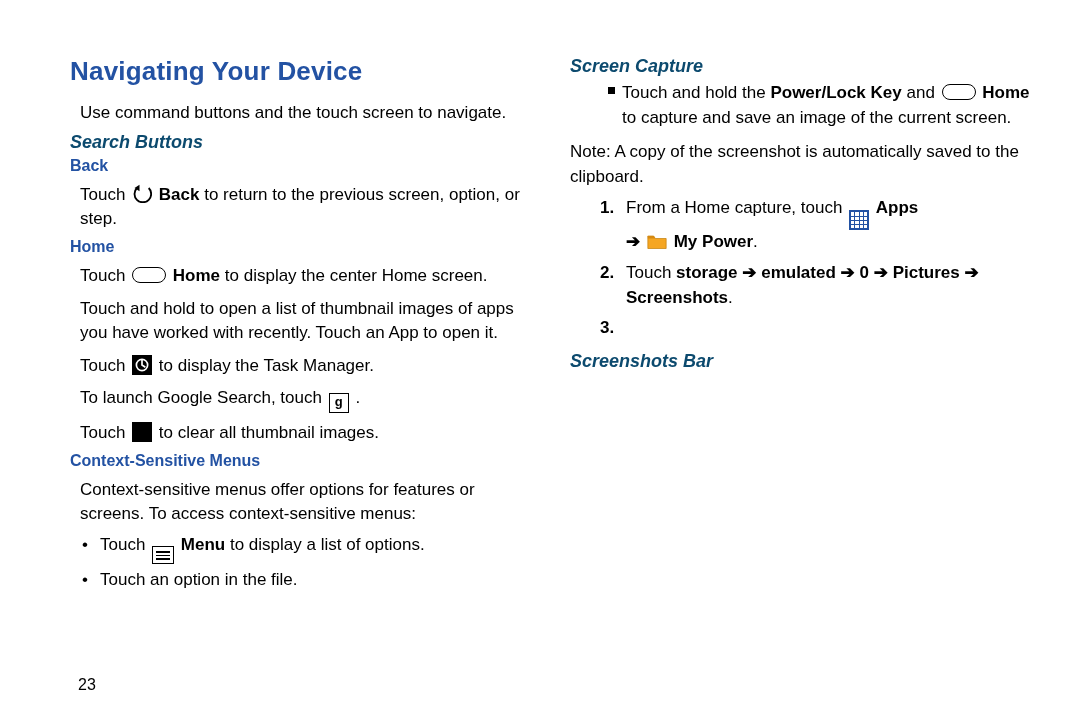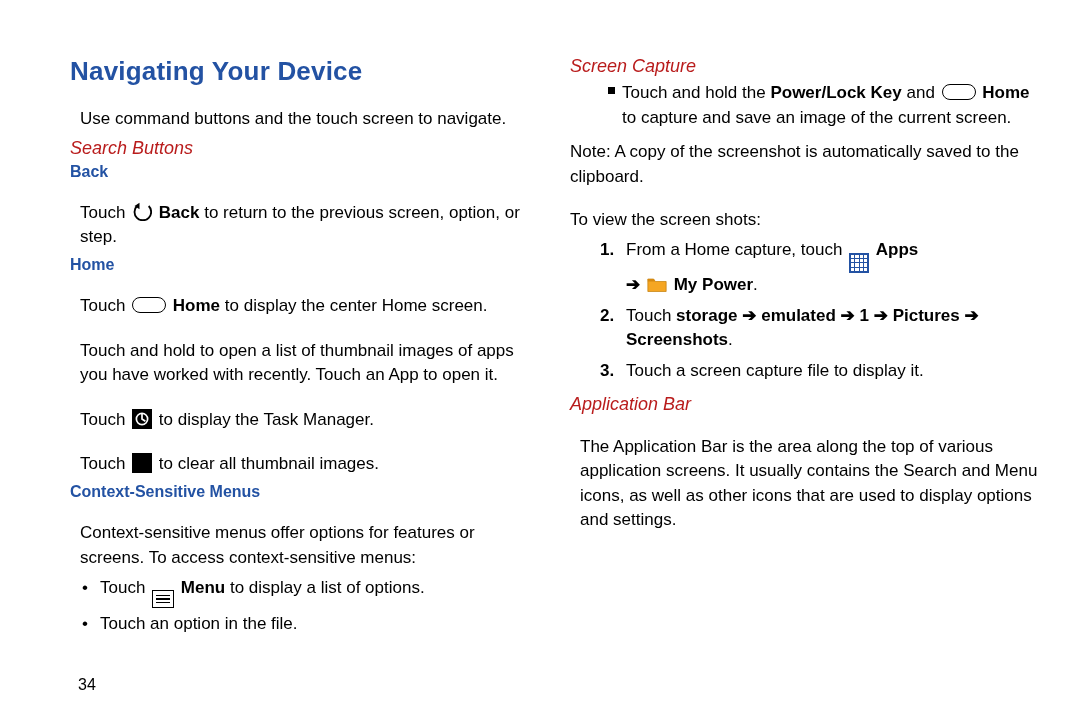--- a/index.html
+++ b/index.html
@@ -25,35 +25,35 @@
   }
   .h1 {
     font-size: 26px;
     font-weight: 900;
     color: #2352a3;
     letter-spacing: 0.2px;
     margin: 0 0 14px 0;
   }
   .h2 {
     font-size: 18px;
-    font-weight: 400;
+    font-weight: 700;
     font-style: italic;
-    color: #b91c1c;
+    color: #0c4a6e;
     margin: 0 0 4px 0;
   }
   .h3 {
     font-size: 16px;
     font-weight: 900;
     color: #2352a3;
     margin: 2px 0 0 0;
   }
   .body {
     font-size: 17px;
     line-height: 1.45;
-    margin: 20px 0 6px 0;
+    margin: 8px 0 6px 0;
   }
   .indent { margin-left: 10px; }
   .bold { font-weight: 700; }
   .note-label { font-weight: 400; }
   .bullet {
     display: flex;
     margin: 4px 0 4px 12px;
     font-size: 17px;
     line-height: 1.45;
   }
@@ -177,20 +177,25 @@
     <div class="body indent">Touch and hold to open a list of thumbnail images of apps you have worked with recently. Touch an App to open it.</div>
     <div class="body indent">
       <span>Touch </span>
       <span class="ico ico-box">
         <svg class="ico-task" viewBox="0 0 16 16">
             <circle cx="8" cy="8" r="5" fill="none" stroke="#fff" stroke-width="1.5"></circle>
             <path d="M8 3 L8 8 L11 10" fill="none" stroke="#fff" stroke-width="1.5"></path>
           </svg>
       </span>
       <span> to display the Task Manager.</span>
+    </div>
+    <div class="body indent">
+      <span>To launch Google Search, touch </span>
+      <span class="ico ico-g">g</span>
+      <span>.</span>
     </div>
     <div class="body indent">
       <span>Touch </span>
       <span class="ico ico-box">
         <svg class="ico-x" viewBox="0 0 16 16">
             <path d="M3 3 L13 13 M13 3 L3 13"></path>
           </svg>
       </span>
       <span> to clear all thumbnail images.</span>
     </div>
@@ -229,21 +234,20 @@
         <span class="ico ico-home"></span>
         <span class="bold"> Home</span>
         <span> to capture and save an image of the current screen.</span>
       </span>
     </div>
 
     <div class="body" style="margin-top:10px">
       <span class="note-label">Note:</span><span> A copy of the screenshot is automatically saved to the clipboard.</span>
     </div>
 
-    <div class="body" style="margin-top:18px">To view the screen shots:</div>
 
     <div class="olitem">
       <span class="num">1.</span>
       <span>
         <span>From a Home capture, touch </span>
         <span class="ico ico-apps">
           <span class="grid">
               <span></span>
               <span></span>
               <span></span>
@@ -272,27 +276,25 @@
             </svg>
         </span>
         <span class="bold"> My Power</span><span>.</span>
       </span>
     </div>
 
     <div class="olitem">
       <span class="num">2.</span>
       <span>
         <span>Touch </span>
-        <span class="bold">storage ➔ emulated ➔ 1 ➔ Pictures ➔ Screenshots</span><span>.</span>
+        <span class="bold">storage ➔ emulated ➔ 0 ➔ Pictures ➔ Screenshots</span><span>.</span>
       </span>
     </div>
 
     <div class="olitem">
       <span class="num">3.</span>
-      <span>Touch a screen capture file to display it.</span>
-    </div>
-
-    <div class="h2" style="margin-top:10px">Application Bar</div>
-    <div class="body indent">The Application Bar is the area along the top of various application screens. It usually contains the Search and Menu icons, as well as other icons that are used to display options and settings.</div>
+    </div>
+
+    <div class="h2" style="margin-top:10px">Screenshots Bar</div>
   </div>
 
-  <div class="pagenum">34</div>
+  <div class="pagenum">23</div>
 </div>
 
 </body></html>

